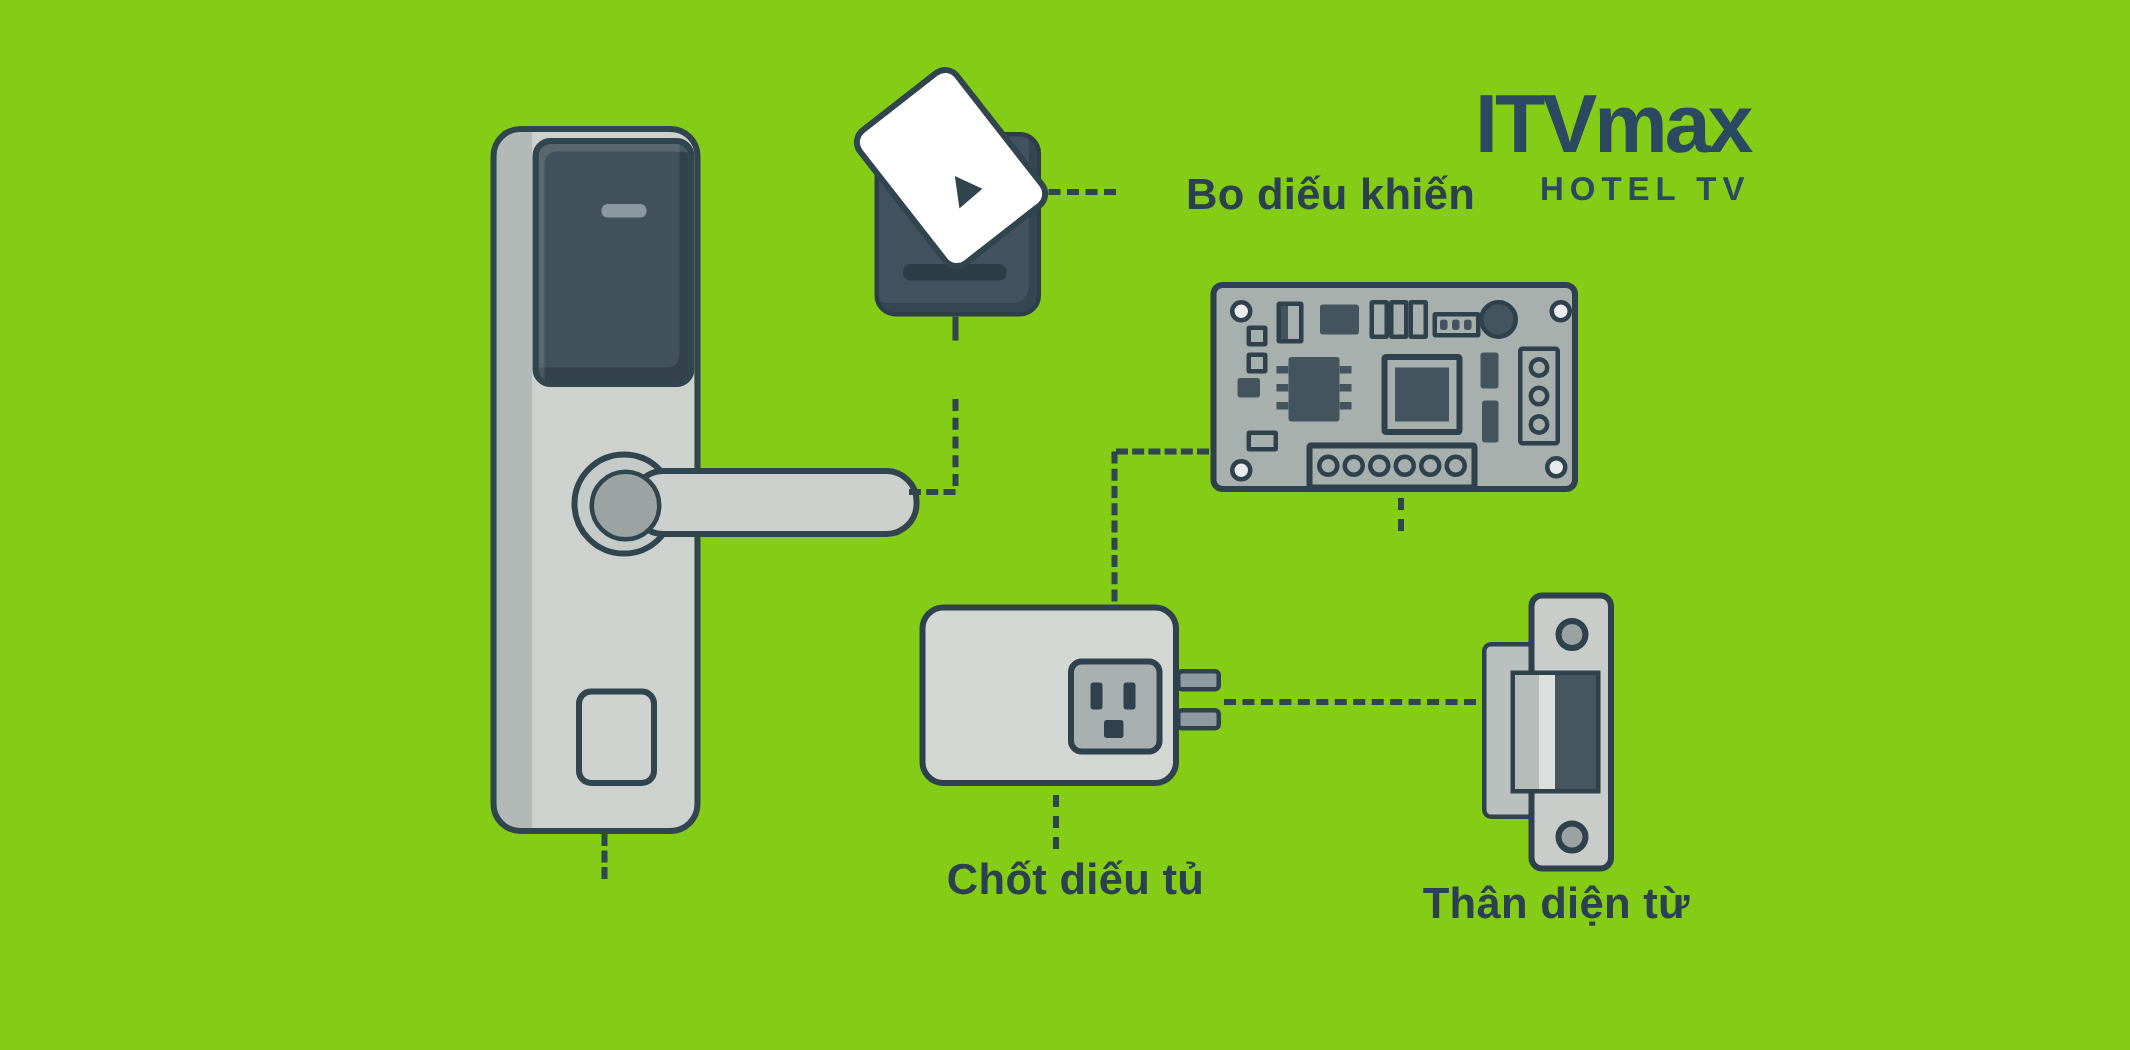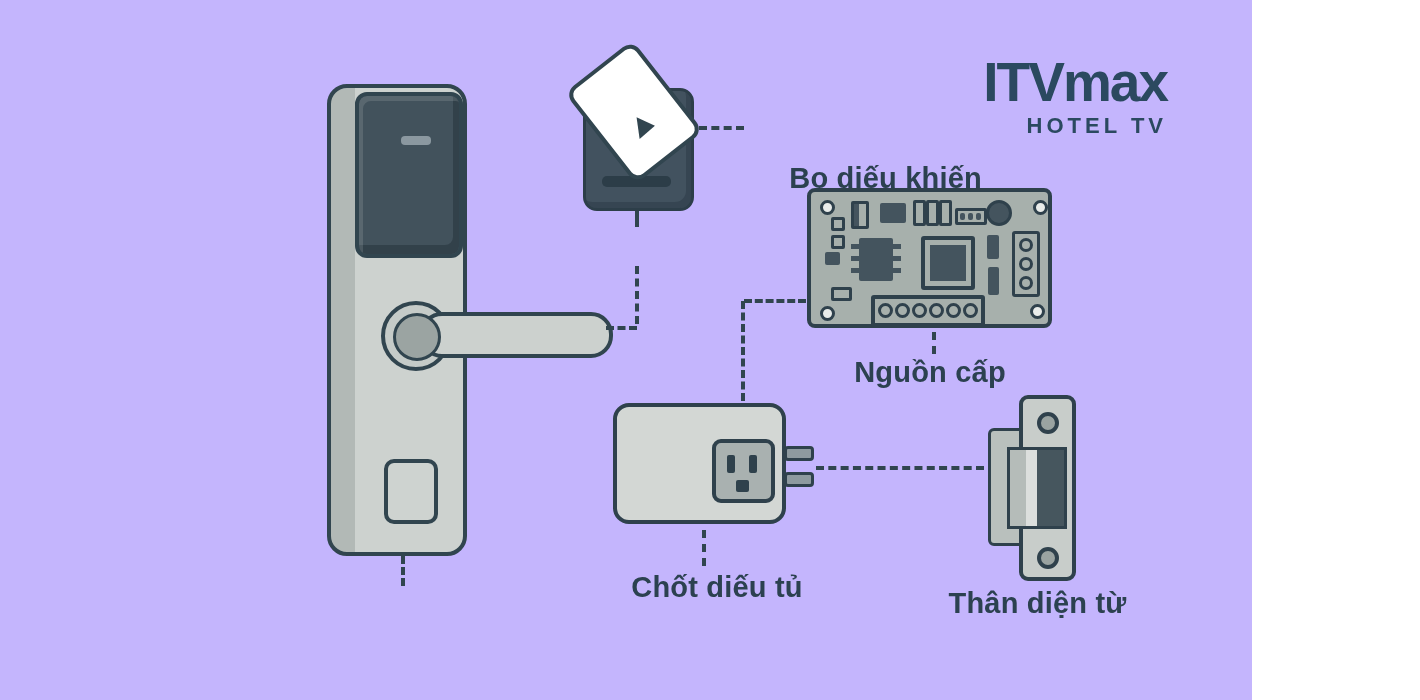--- a/index.html
+++ b/index.html
@@ -1,16 +1,16 @@
 <!DOCTYPE html>
 <html><head>
 <meta charset="utf-8">
 <style>
   html,body{margin:0;padding:0;background:#ffffff;}
-  .canvas{position:relative;width:1252px;height:700px;background:#c4b5fd;overflow:hidden;
+  .canvas{position:relative;width:1420px;height:700px;background:#84cc16;overflow:hidden;
           font-family:"Liberation Sans", sans-serif;}
 
   
   .label{position:absolute;font-weight:bold;font-size:29px;color:#2c4150;text-align:center;
          letter-spacing:0.2px;white-space:nowrap;}
 
   
   .logo{position:absolute;left:965px;top:55px;width:202px;text-align:right;color:#2b4960;}
   .logo-title{font-size:55px;font-weight:bold;letter-spacing:-2px;line-height:1;}
   .logo-sub{font-size:22px;font-weight:bold;letter-spacing:4px;margin-top:3px;}
@@ -179,18 +179,17 @@
   <div class="dash-v" style="left:635px;top:211px;height:16px;"></div>
   <div class="dash-v" style="left:635px;top:266px;height:58px;"></div>
   <div class="dash-h" style="left:606px;top:326px;width:31px;"></div>
   <div class="dash-h" style="left:744px;top:299px;width:62px;"></div>
   <div class="dash-v" style="left:741px;top:301px;height:100px;"></div>
   <div class="dash-v" style="left:932px;top:332px;height:22px;"></div>
   <div class="dash-h" style="left:816px;top:466px;width:168px;"></div>
   <div class="dash-v" style="left:702px;top:530px;height:36px;"></div>
   <div class="dash-v" style="left:401px;top:556px;height:30px;"></div>
 
-  <div class="label" style="left:752px;top:114px;width:230px;text-align:right;margin-top:48px;">Bo diếu khiến</div>
-  <div class="label" style="left:840px;top:356px;width:180px;">Nguồn cấp</div>
+  <div class="label" style="left:772px;top:114px;width:230px;text-align:center;">Bo diếu khiến</div>
   <div class="label" style="left:622px;top:571px;width:190px;">Chốt diếu tủ</div>
   <div class="label" style="left:940px;top:587px;width:195px;">Thân diện từ</div>
 
 </div>
 
 </body></html>

